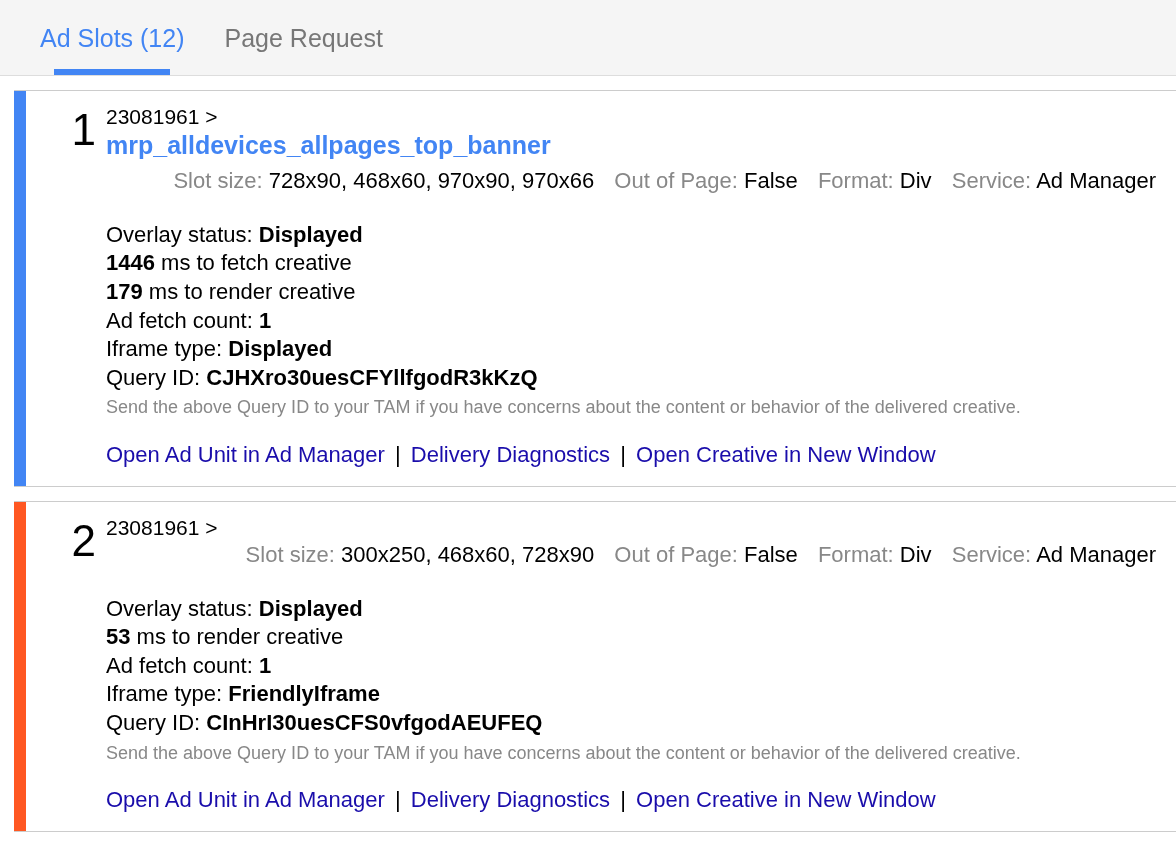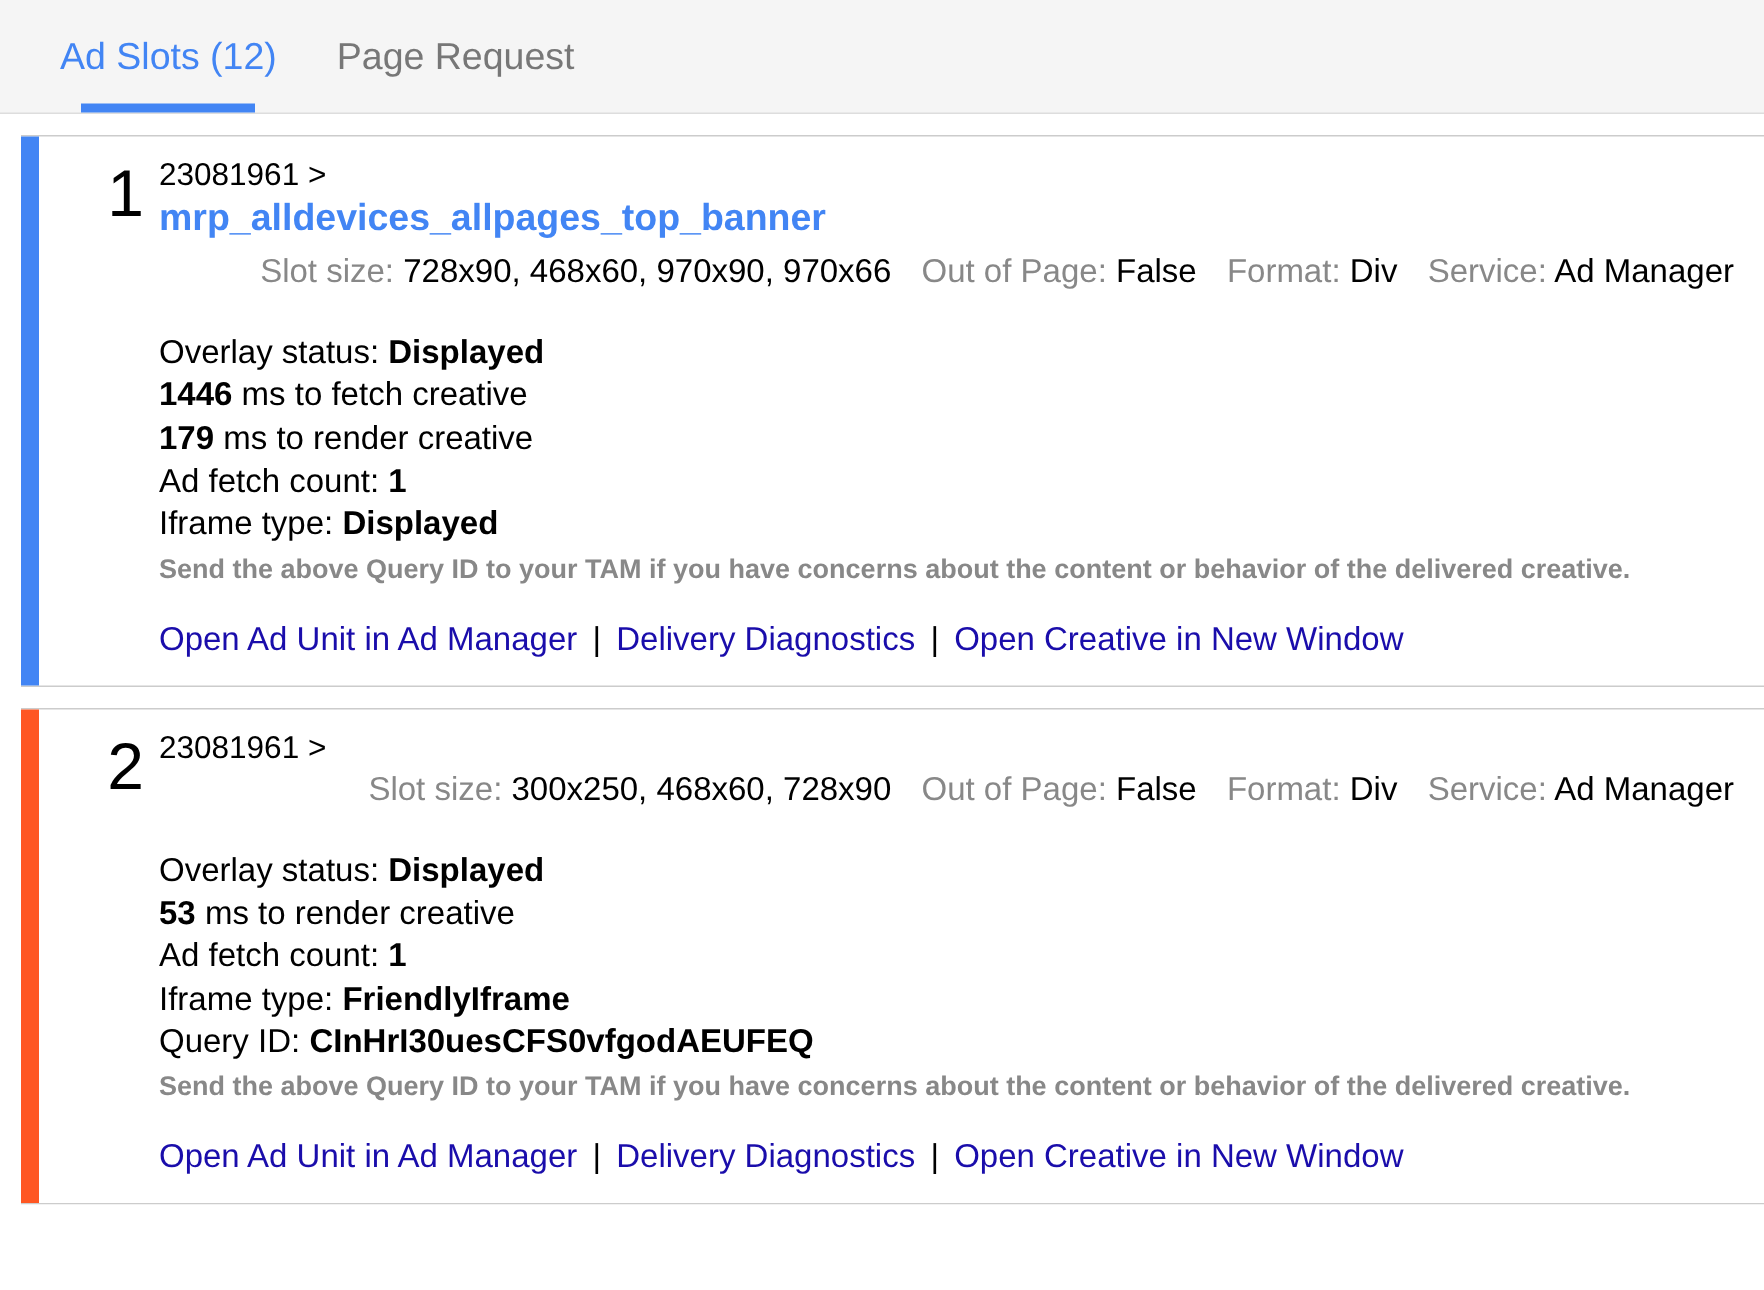--- a/index.html
+++ b/index.html
@@ -86,21 +86,21 @@
     .stats {
       margin-top: 24px;
       font-size: 22px;
       line-height: 1.3;
     }
     .stats .line { margin: 0; }
     .stats .bold { font-weight: bold; }
     .hint {
       color: #888;
       font-size: 18px;
-      font-weight: bold;
+      font-weight: normal;
       margin-top: 4px;
     }
     .links {
       margin-top: 22px;
       font-size: 22px;
     }
     .links a {
       color: #1a0dab;
       text-decoration: none;
       cursor: pointer;
@@ -129,20 +129,21 @@
         <span class="lbl">Out of Page:</span> <span>False</span><span class="gap"></span>
         <span class="lbl">Format:</span> <span>Div</span><span class="gap"></span>
         <span class="lbl">Service:</span> <span>Ad Manager</span>
       </div>
       <div class="stats">
         <div class="line"><span>Overlay status:</span> <span class="bold">Displayed</span></div>
         <div class="line"><span class="bold">1446</span><span> ms to fetch creative</span></div>
         <div class="line"><span class="bold">179</span><span> ms to render creative</span></div>
         <div class="line"><span>Ad fetch count:</span> <span class="bold">1</span></div>
         <div class="line"><span>Iframe type:</span> <span class="bold">Displayed</span></div>
+        <div class="line"><span>Query ID:</span> <span class="bold">CJHXro30uesCFYllfgodR3kKzQ</span></div>
         <div class="hint">Send the above Query ID to your TAM if you have concerns about the content or behavior of the delivered creative.</div>
       </div>
       <div class="links">
         <a>Open Ad Unit in Ad Manager</a>
         <span class="sep">|</span>
         <a>Delivery Diagnostics</a>
         <span class="sep">|</span>
         <a>Open Creative in New Window</a>
       </div>
     </div>

